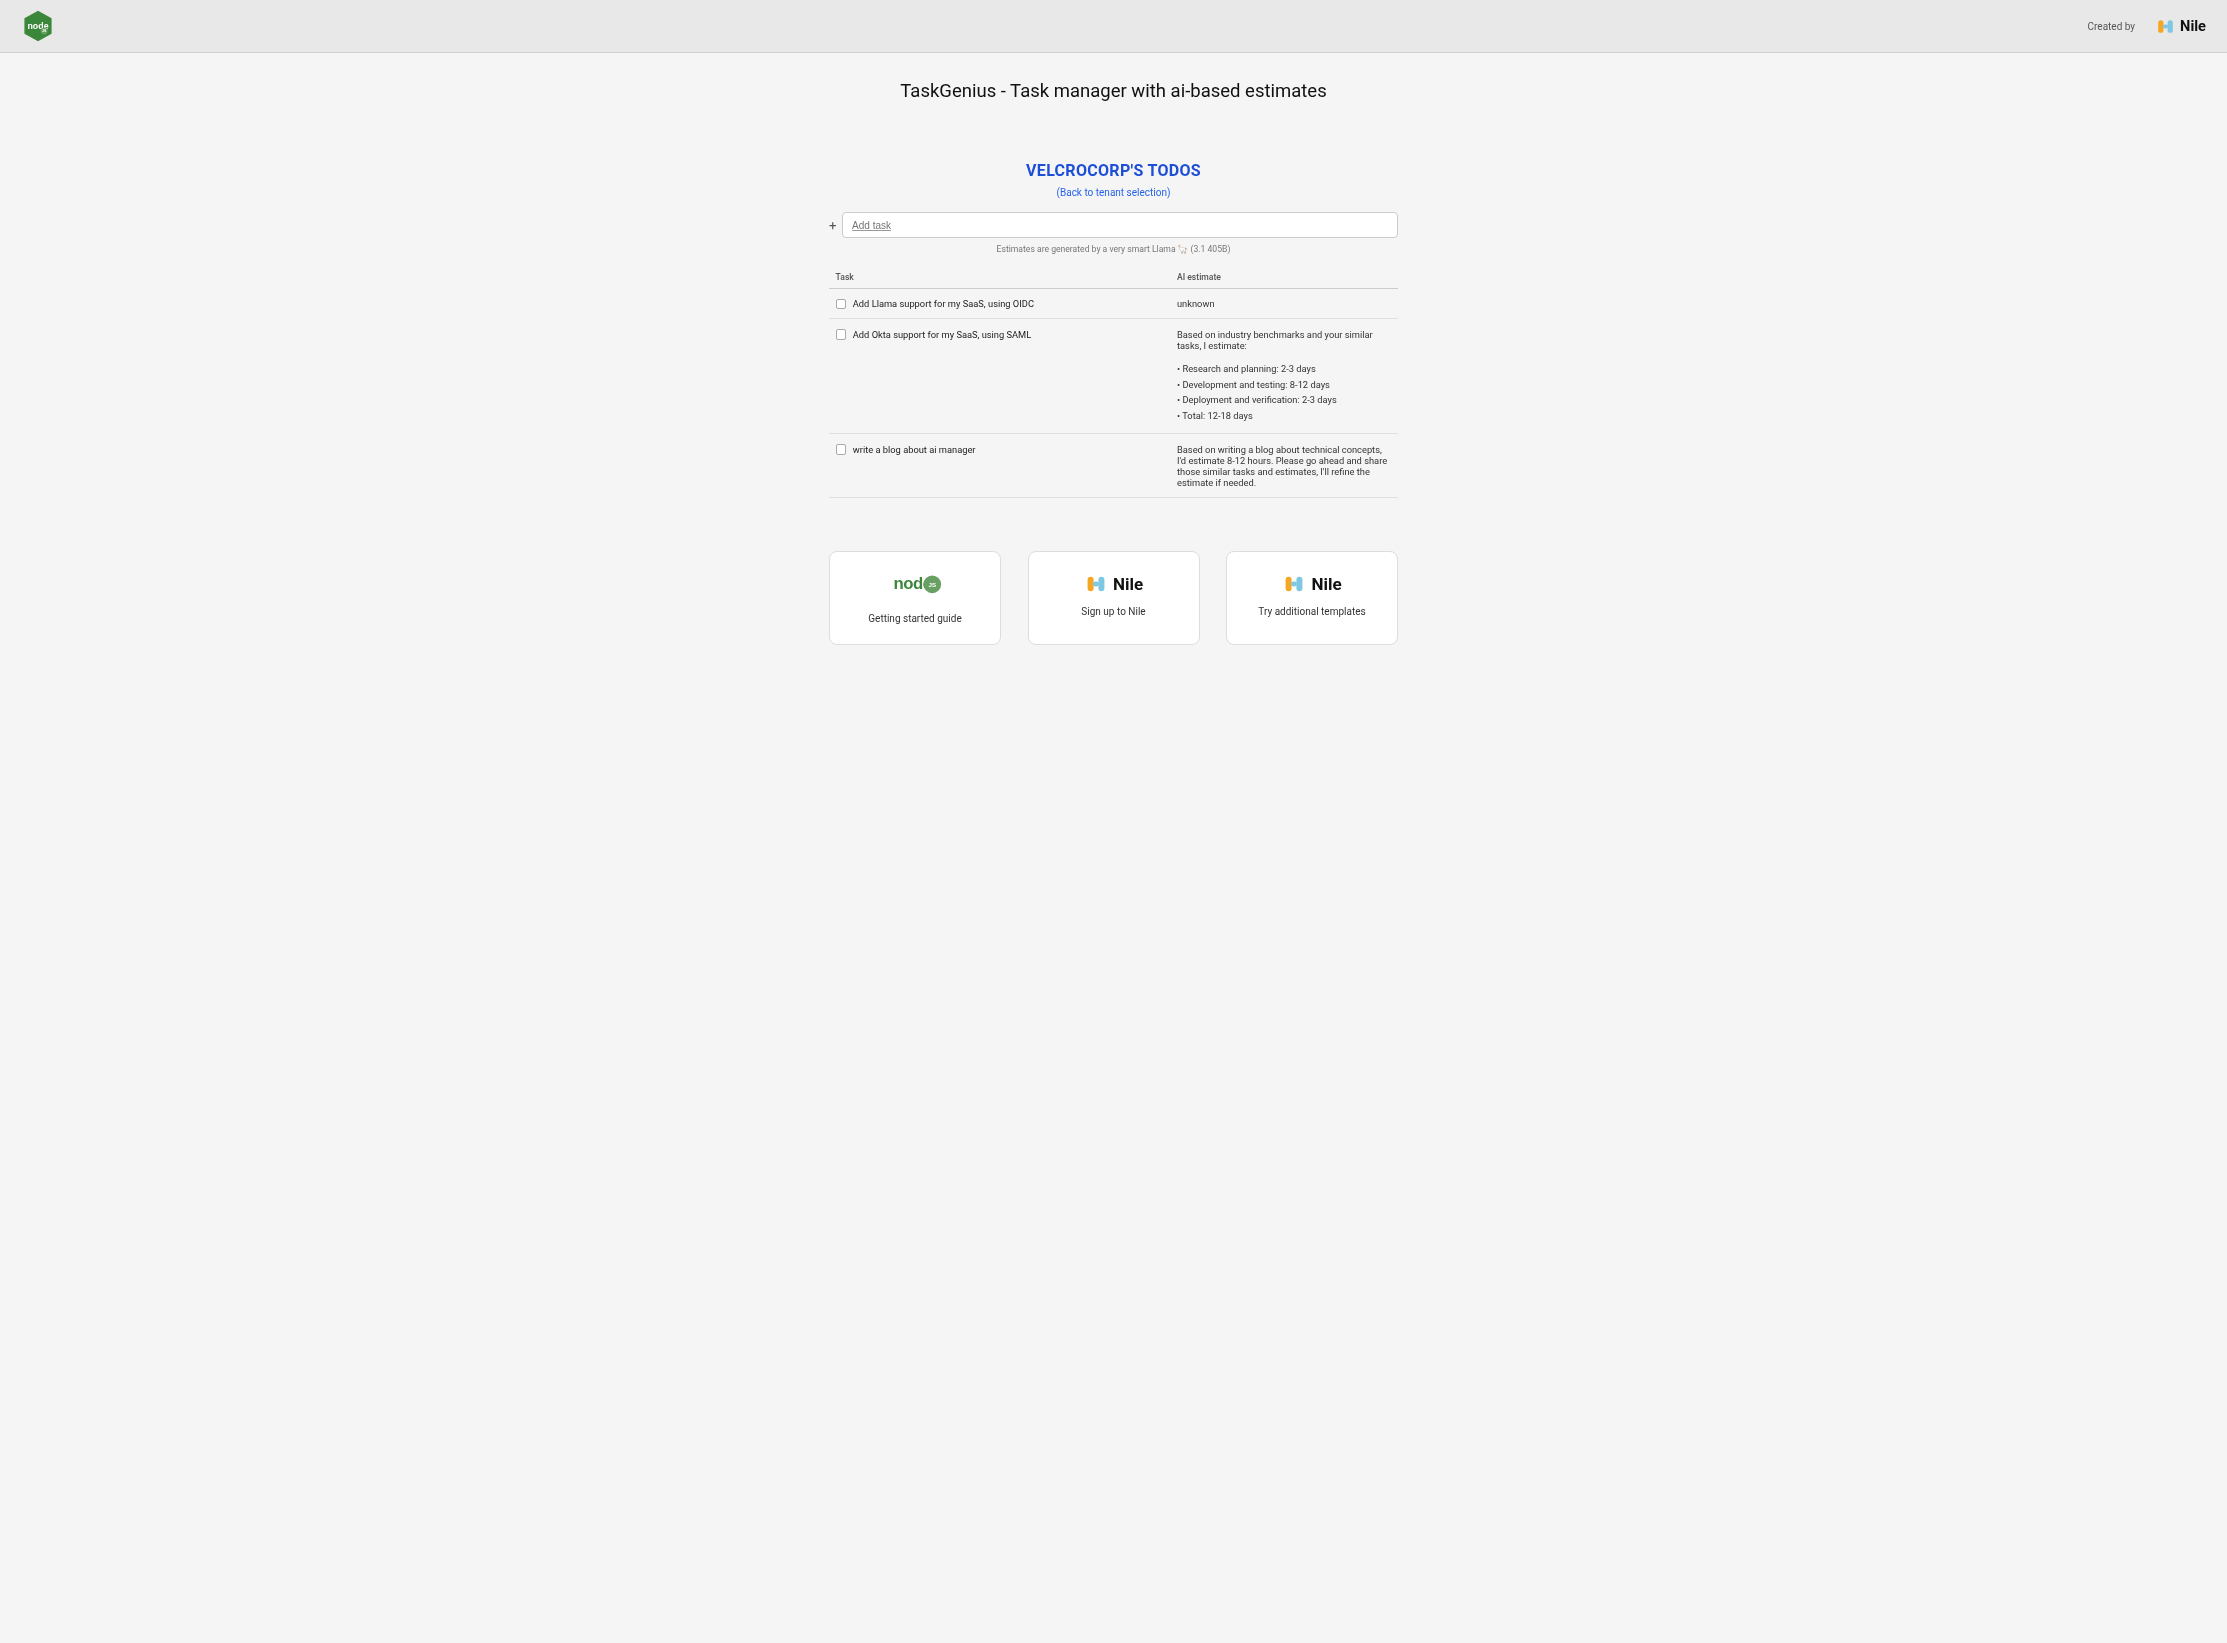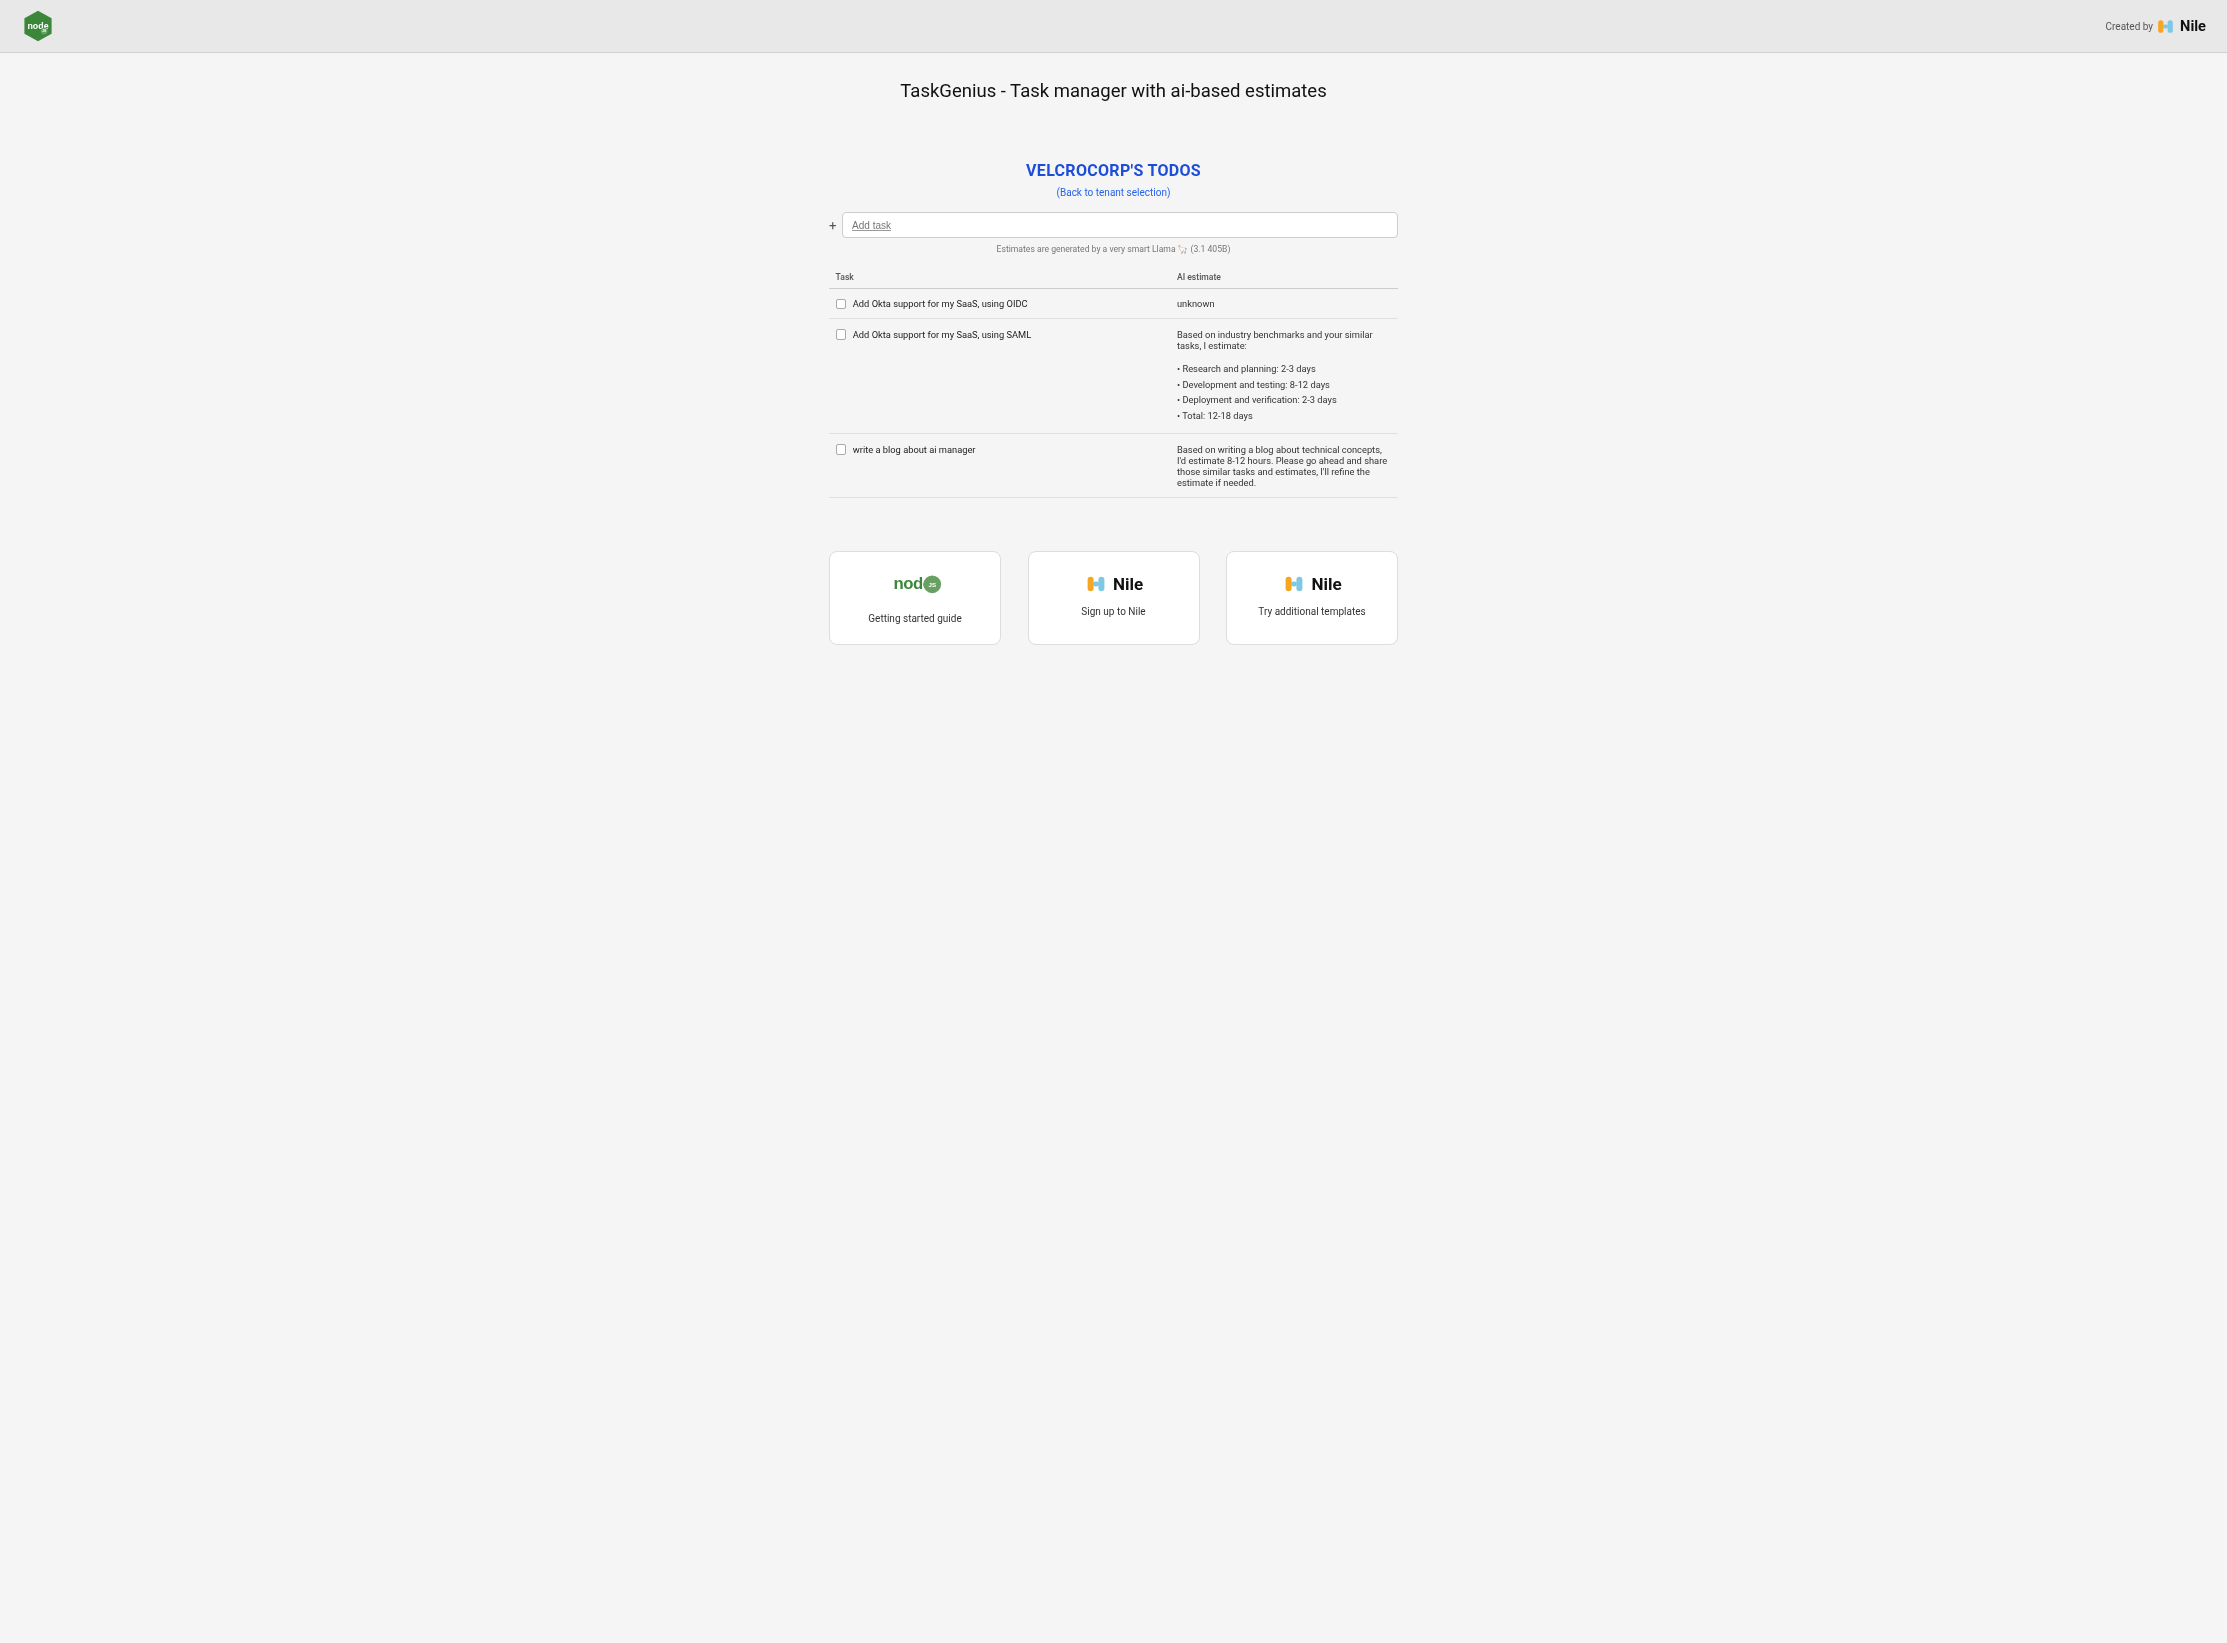--- a/index.html
+++ b/index.html
@@ -29,21 +29,21 @@
       align-items: center;
       gap: 0;
     }
     .nodejs-hex {
       width: 34px;
       height: 34px;
     }
     .header-right {
       display: flex;
       align-items: center;
-      gap: 2px;
+      gap: 20px;
     }
     .created-by-text {
       font-size: 10px;
       color: #555;
     }
     .nile-logo-header {
       display: flex;
       align-items: center;
       gap: 4px;
     }
@@ -291,21 +291,21 @@
           <th>Task</th>
           <th>AI estimate</th>
         </tr>
       </thead>
       <tbody id="task-tbody">
 
       <tr>
             <td>
     <div class="task-cell">
       <div class="task-checkbox"></div>
-      <span class="task-text">Add Okta support for my SaaS, using OIDC</span>
+      <span class="task-text">Add Llama support for my SaaS, using OIDC</span>
     </div>
             </td>
             <td><span class="ai-estimate-text">unknown</span></td>
           </tr>
           <tr>
             <td>
     <div class="task-cell">
       <div class="task-checkbox"></div>
       <span class="task-text">Add Okta support for my SaaS, using SAML</span>
     </div>

